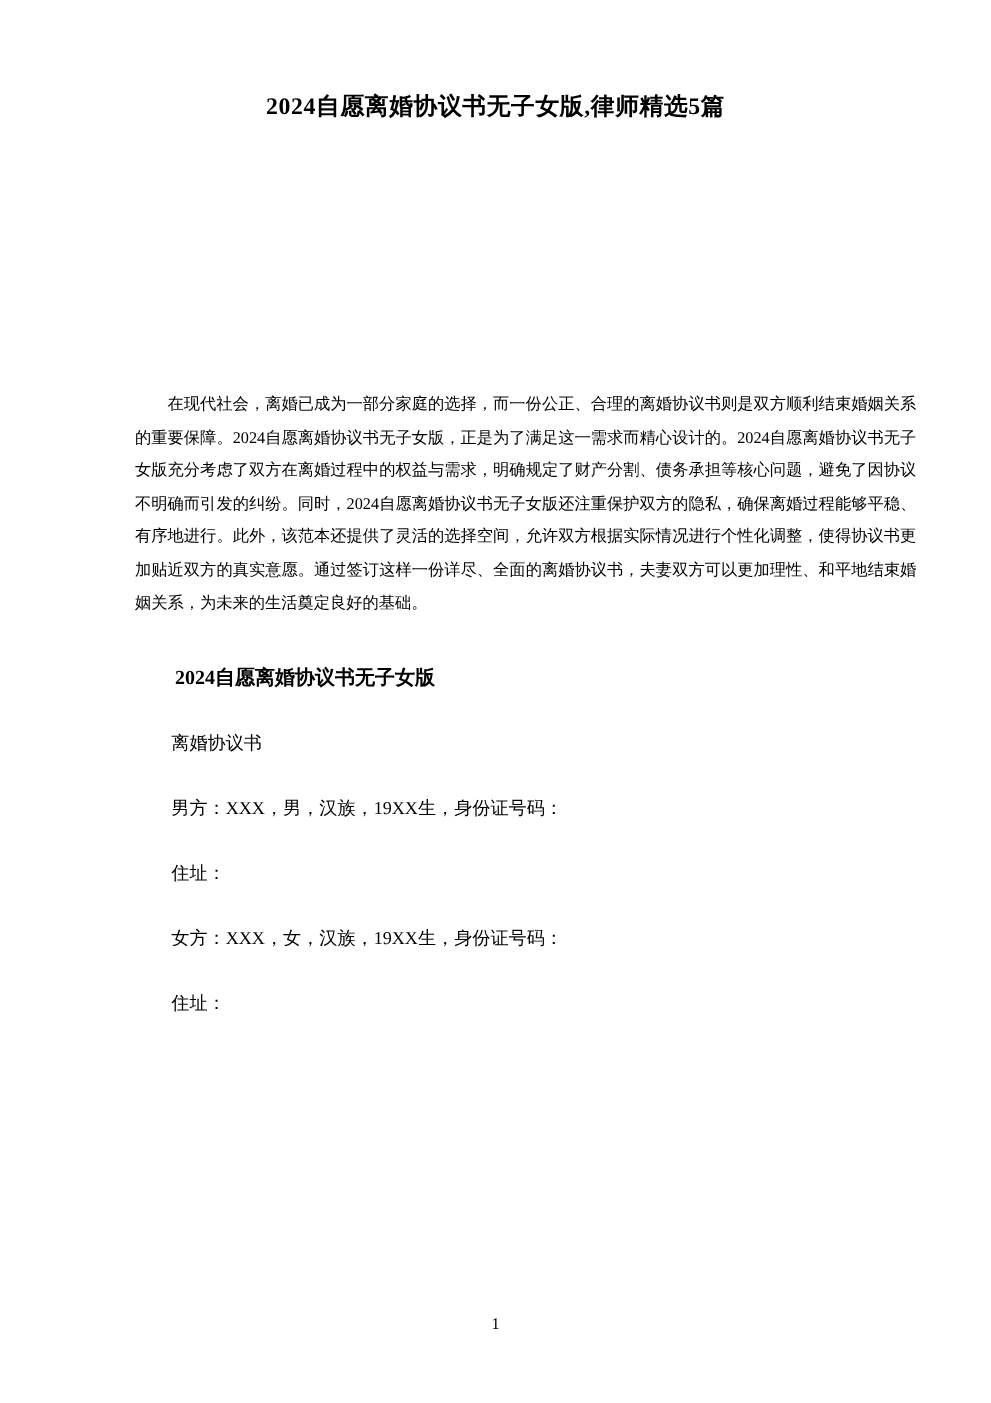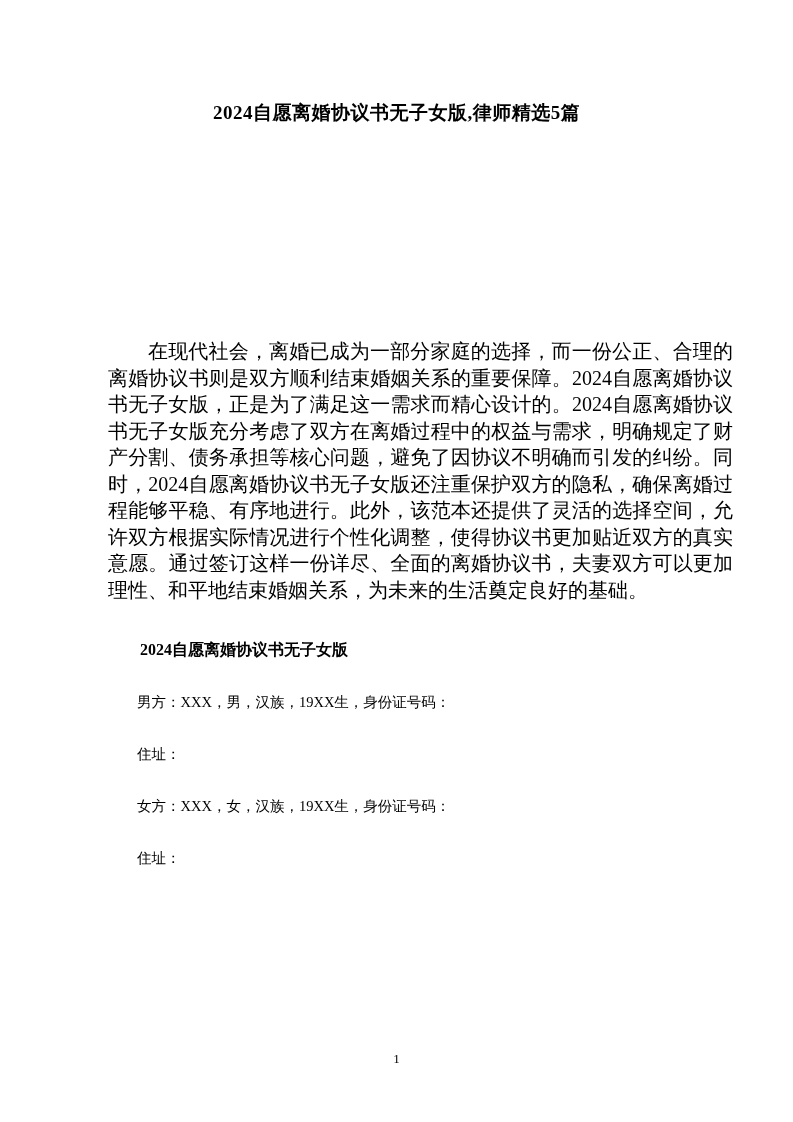--- a/index.html
+++ b/index.html
@@ -12,29 +12,29 @@
     width: 793px;
     height: 1122px;
     margin: 0 auto;
     background: #ffffff;
     font-family: "Liberation Serif", "DejaVu Serif", serif;
     color: #000000;
     overflow: hidden;
     box-sizing: border-box;
   }
   .doc-title {
-    padding-top: 100px;
+    padding-top: 72px;
     text-align: center;
     font-size: 19px;
     font-weight: bold;
     letter-spacing: 0.5px;
   }
   .intro {
     margin: 212px 60px 0 108px;
-    font-size: 20px;
+    font-size: 13px;
     line-height: 26.5px;
     text-align: justify;
     text-indent: 2em;
   }
   .section-heading {
     margin: 34px 108px 0 108px;
     text-indent: 2em;
     font-size: 16px;
     font-weight: bold;
     line-height: 26px;
@@ -59,20 +59,21 @@
 
 <div class="page">
 
   <div class="doc-title">2024自愿离婚协议书无子女版,律师精选5篇</div>
 
   <div class="intro">在现代社会，离婚已成为一部分家庭的选择，而一份公正、合理的离婚协议书则是双方顺利结束婚姻关系的重要保障。2024自愿离婚协议书无子女版，正是为了满足这一需求而精心设计的。2024自愿离婚协议书无子女版充分考虑了双方在离婚过程中的权益与需求，明确规定了财产分割、债务承担等核心问题，避免了因协议不明确而引发的纠纷。同时，2024自愿离婚协议书无子女版还注重保护双方的隐私，确保离婚过程能够平稳、有序地进行。此外，该范本还提供了灵活的选择空间，允许双方根据实际情况进行个性化调整，使得协议书更加贴近双方的真实意愿。通过签订这样一份详尽、全面的离婚协议书，夫妻双方可以更加理性、和平地结束婚姻关系，为未来的生活奠定良好的基础。</div>
 
   <div class="section-heading">2024自愿离婚协议书无子女版</div>
 
 
+  <div class="body-par">离婚协议书</div>
 
   <div class="body-par">男方：XXX，男，汉族，19XX生，身份证号码：</div>
 
   <div class="body-par">住址：</div>
 
   <div class="body-par">女方：XXX，女，汉族，19XX生，身份证号码：</div>
 
   <div class="body-par">住址：</div>
 
   <div class="page-number">1</div>

